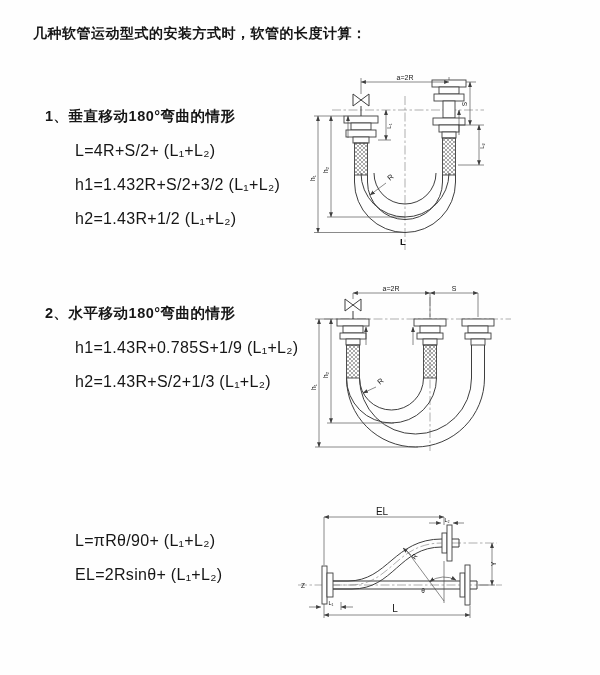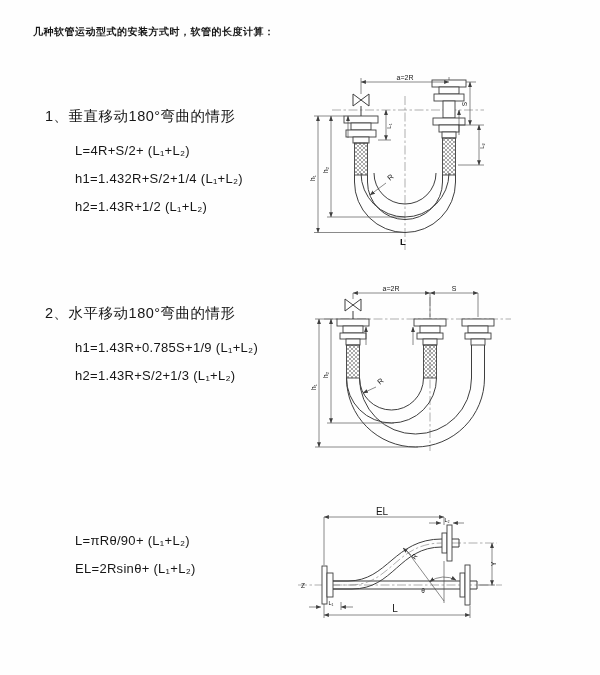--- a/index.html
+++ b/index.html
@@ -1,25 +1,25 @@
 <!DOCTYPE html>
 <html><head>
 <meta charset="utf-8">
 <style>
   html,body{margin:0;padding:0;}
   body{
     width:600px;height:675px;background:#fefefe;position:relative;overflow:hidden;
     font-family:"Liberation Sans","DejaVu Sans",sans-serif;color:#161616;
   }
-  .title{position:absolute;left:33px;top:25px;font-size:10px;letter-spacing:.5px;font-weight:600;}
+  .title{position:absolute;left:33px;top:25px;font-size:14px;letter-spacing:.5px;font-weight:600;}
   .sec{position:absolute;left:45px;}
   #sec1{top:107px;} #sec2{top:304px;} #sec3{top:519px;}
-  .sec-heading{font-size:14.5px;font-weight:400;letter-spacing:.5px;height:22px;}
+  .sec-heading{font-size:14.5px;font-weight:700;letter-spacing:.5px;height:22px;}
   .formulas{margin:8px 0 0 30px;}
-  .formula{font-size:13px;line-height:28px;height:28px;letter-spacing:.3px;white-space:pre;}
+  .formula{font-size:16px;line-height:28px;height:28px;letter-spacing:.3px;white-space:pre;margin-top:6px;}
   .diag{position:absolute;}
   #diag1{left:306px;top:70px;} #diag2{left:306px;top:283px;} #diag3{left:292px;top:503px;}
   
   .ol{stroke:#3f3f3f;stroke-width:1;fill:none;}
   .dl{stroke:#4a4a4a;stroke-width:.65;fill:none;}
   .cl{stroke:#787878;stroke-width:.6;fill:none;stroke-dasharray:9 2.5 2.5 2.5;}
   .fr{fill:#fefefe;stroke:#3f3f3f;stroke-width:.9;}
   .br{stroke:#3f3f3f;stroke-width:.9;}
   .lb{fill:#161616;font-family:"Liberation Sans","DejaVu Sans",sans-serif;}
 </style>
@@ -27,21 +27,21 @@
 <body>
 
 <div class="page">
 
   <div class="title">几种软管运动型式的安装方式时，软管的长度计算：</div>
 
   <section class="sec" id="sec1">
     <div class="sec-heading">1、垂直移动180°弯曲的情形</div>
     <div class="formulas">
       <div class="formula">L=4R+S/2+ (L₁+L₂)</div>
-      <div class="formula">h1=1.432R+S/2+1/4 (L₁+L₂)</div>
+      <div class="formula">h1=1.432R+S/2+3/2 (L₁+L₂)</div>
       <div class="formula">h2=1.43R+1/2 (L₁+L₂)</div>
     </div>
   </section>
 
   <section class="sec" id="sec2">
     <div class="sec-heading">2、水平移动180°弯曲的情形</div>
     <div class="formulas">
       <div class="formula">h1=1.43R+0.785S+1/9 (L₁+L₂)</div>
       <div class="formula">h2=1.43R+S/2+1/3 (L₁+L₂)</div>
     </div>

